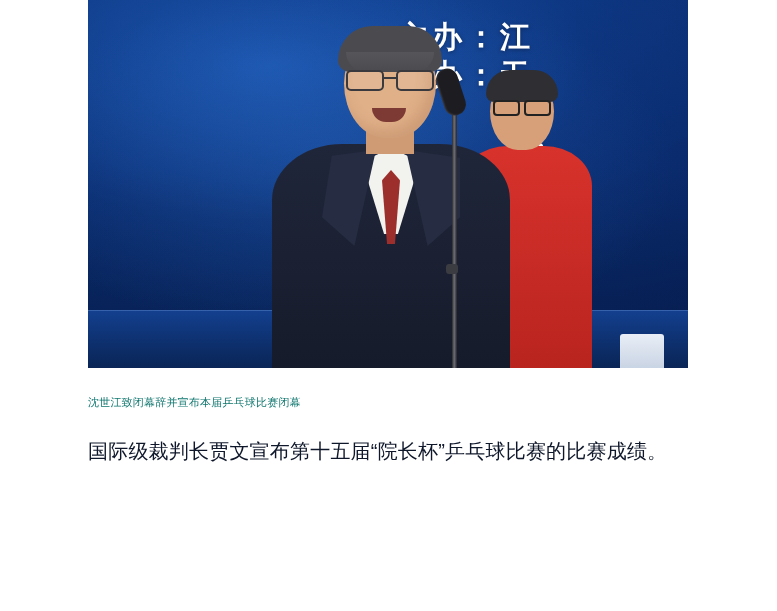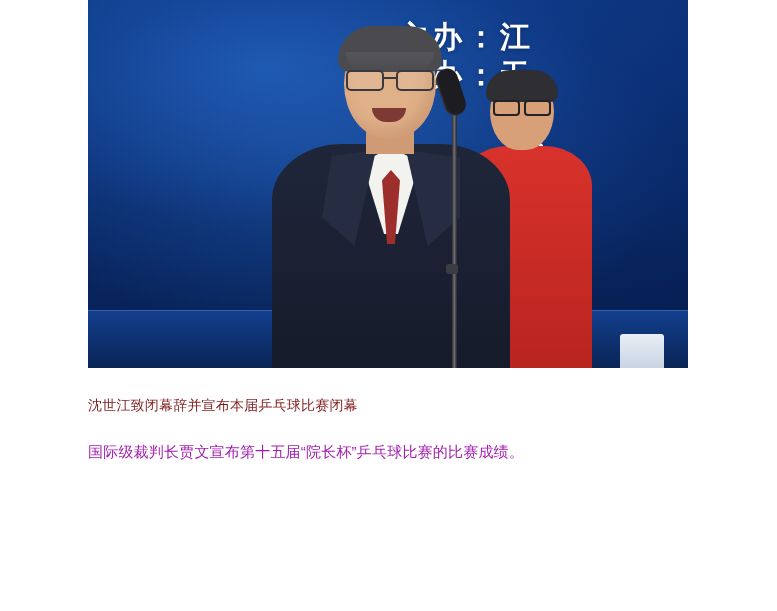--- a/index.html
+++ b/index.html
@@ -307,29 +307,29 @@
     border-radius: 3px;
   }
   
   .body-wrap {
     position: relative;
     padding: 22px 88px 0 88px;
     box-sizing: border-box;
   }
   .caption {
     margin: 0 0 4px 0;
-    font-size: 14px;
-    color: #7f1d1d;
+    font-size: 11px;
+    color: #0f766e;
     line-height: 1.9;
     letter-spacing: 0.2px;
   }
   .para {
     margin: 18px 12px 0 0;
-    font-size: 15px;
-    color: #a21caf;
+    font-size: 20px;
+    color: #0f172a;
     line-height: 2.0;
     letter-spacing: 0.2px;
     text-align: justify;
   }
   .para.indent { text-indent: 2em; }
 </style>
 </head>
 <body>
 
 <div class="page">

